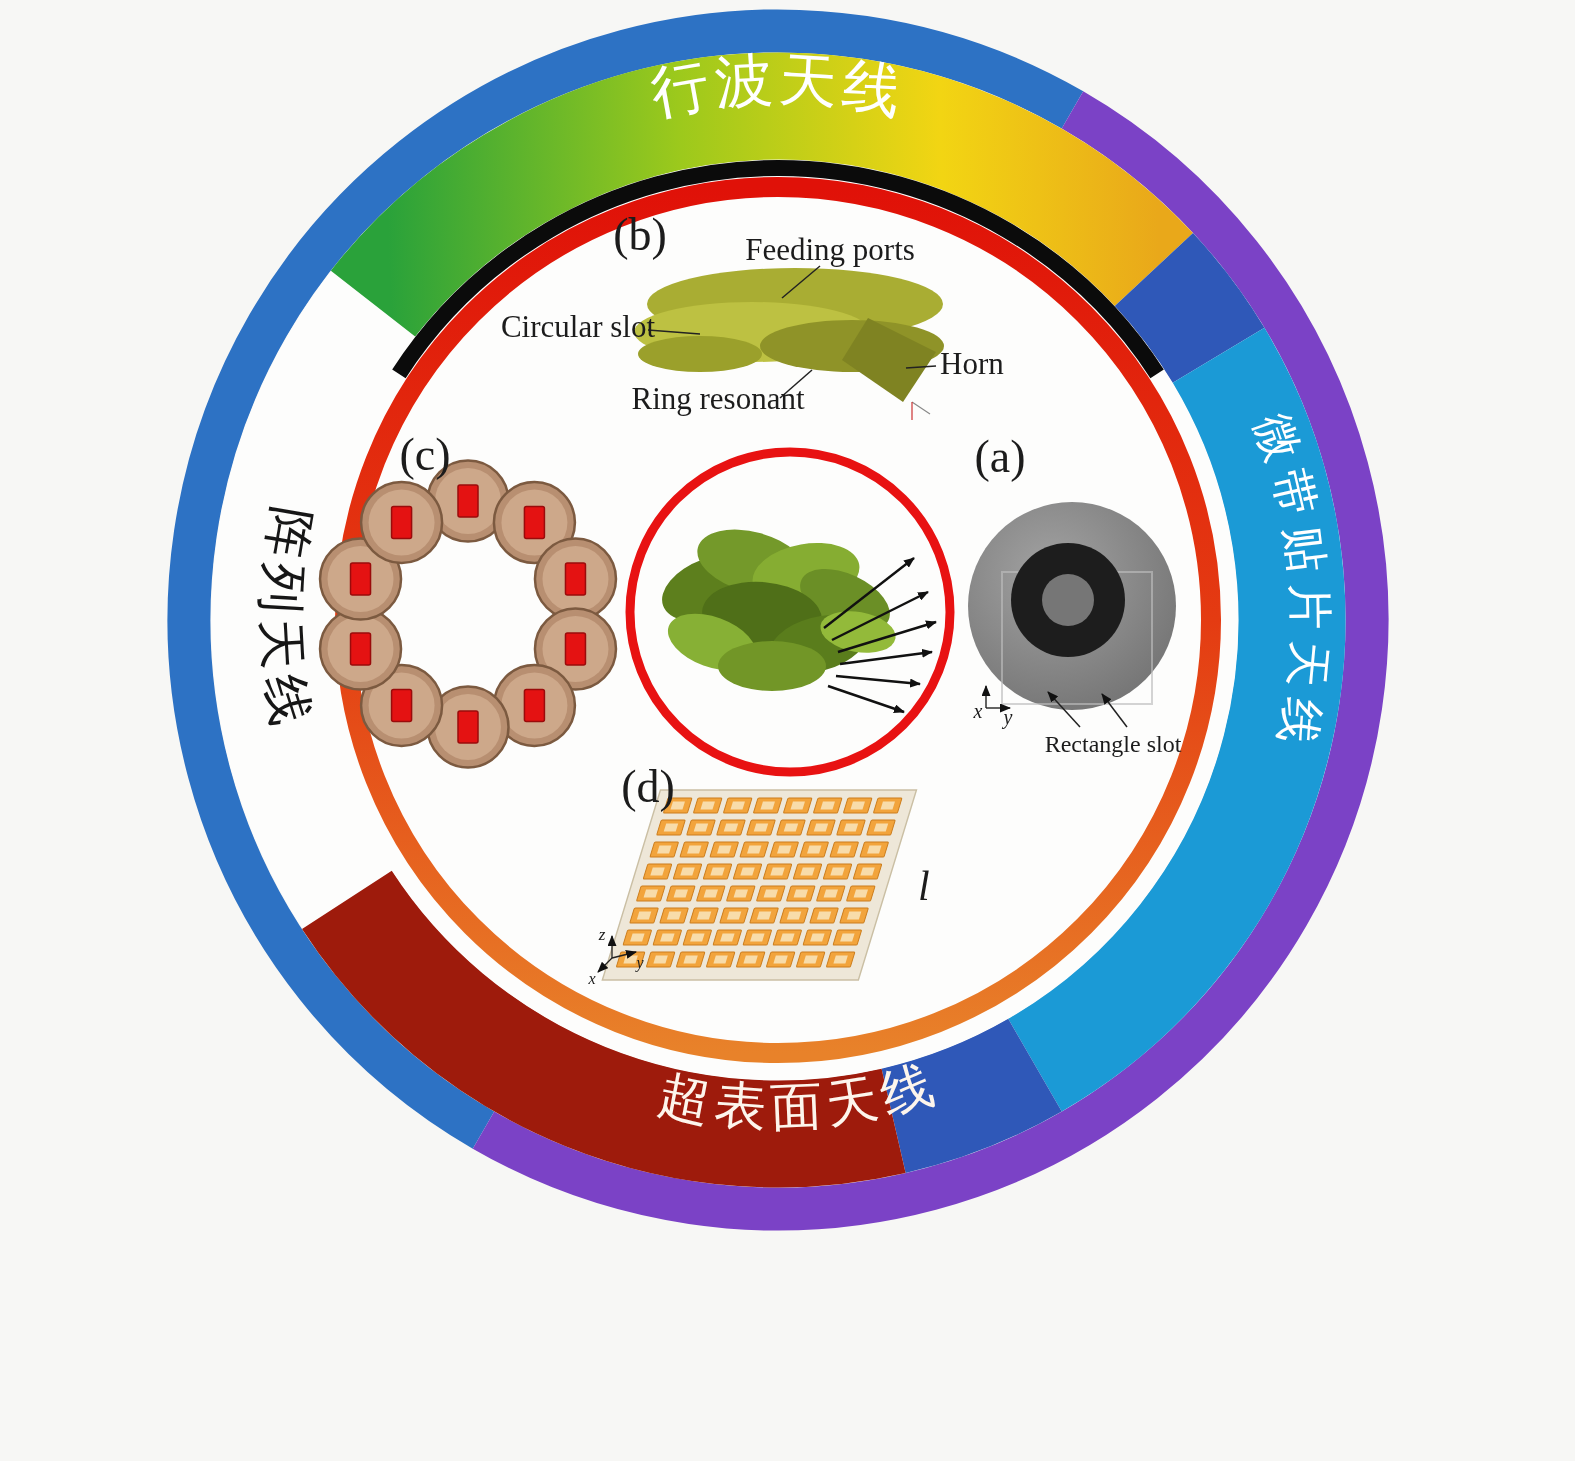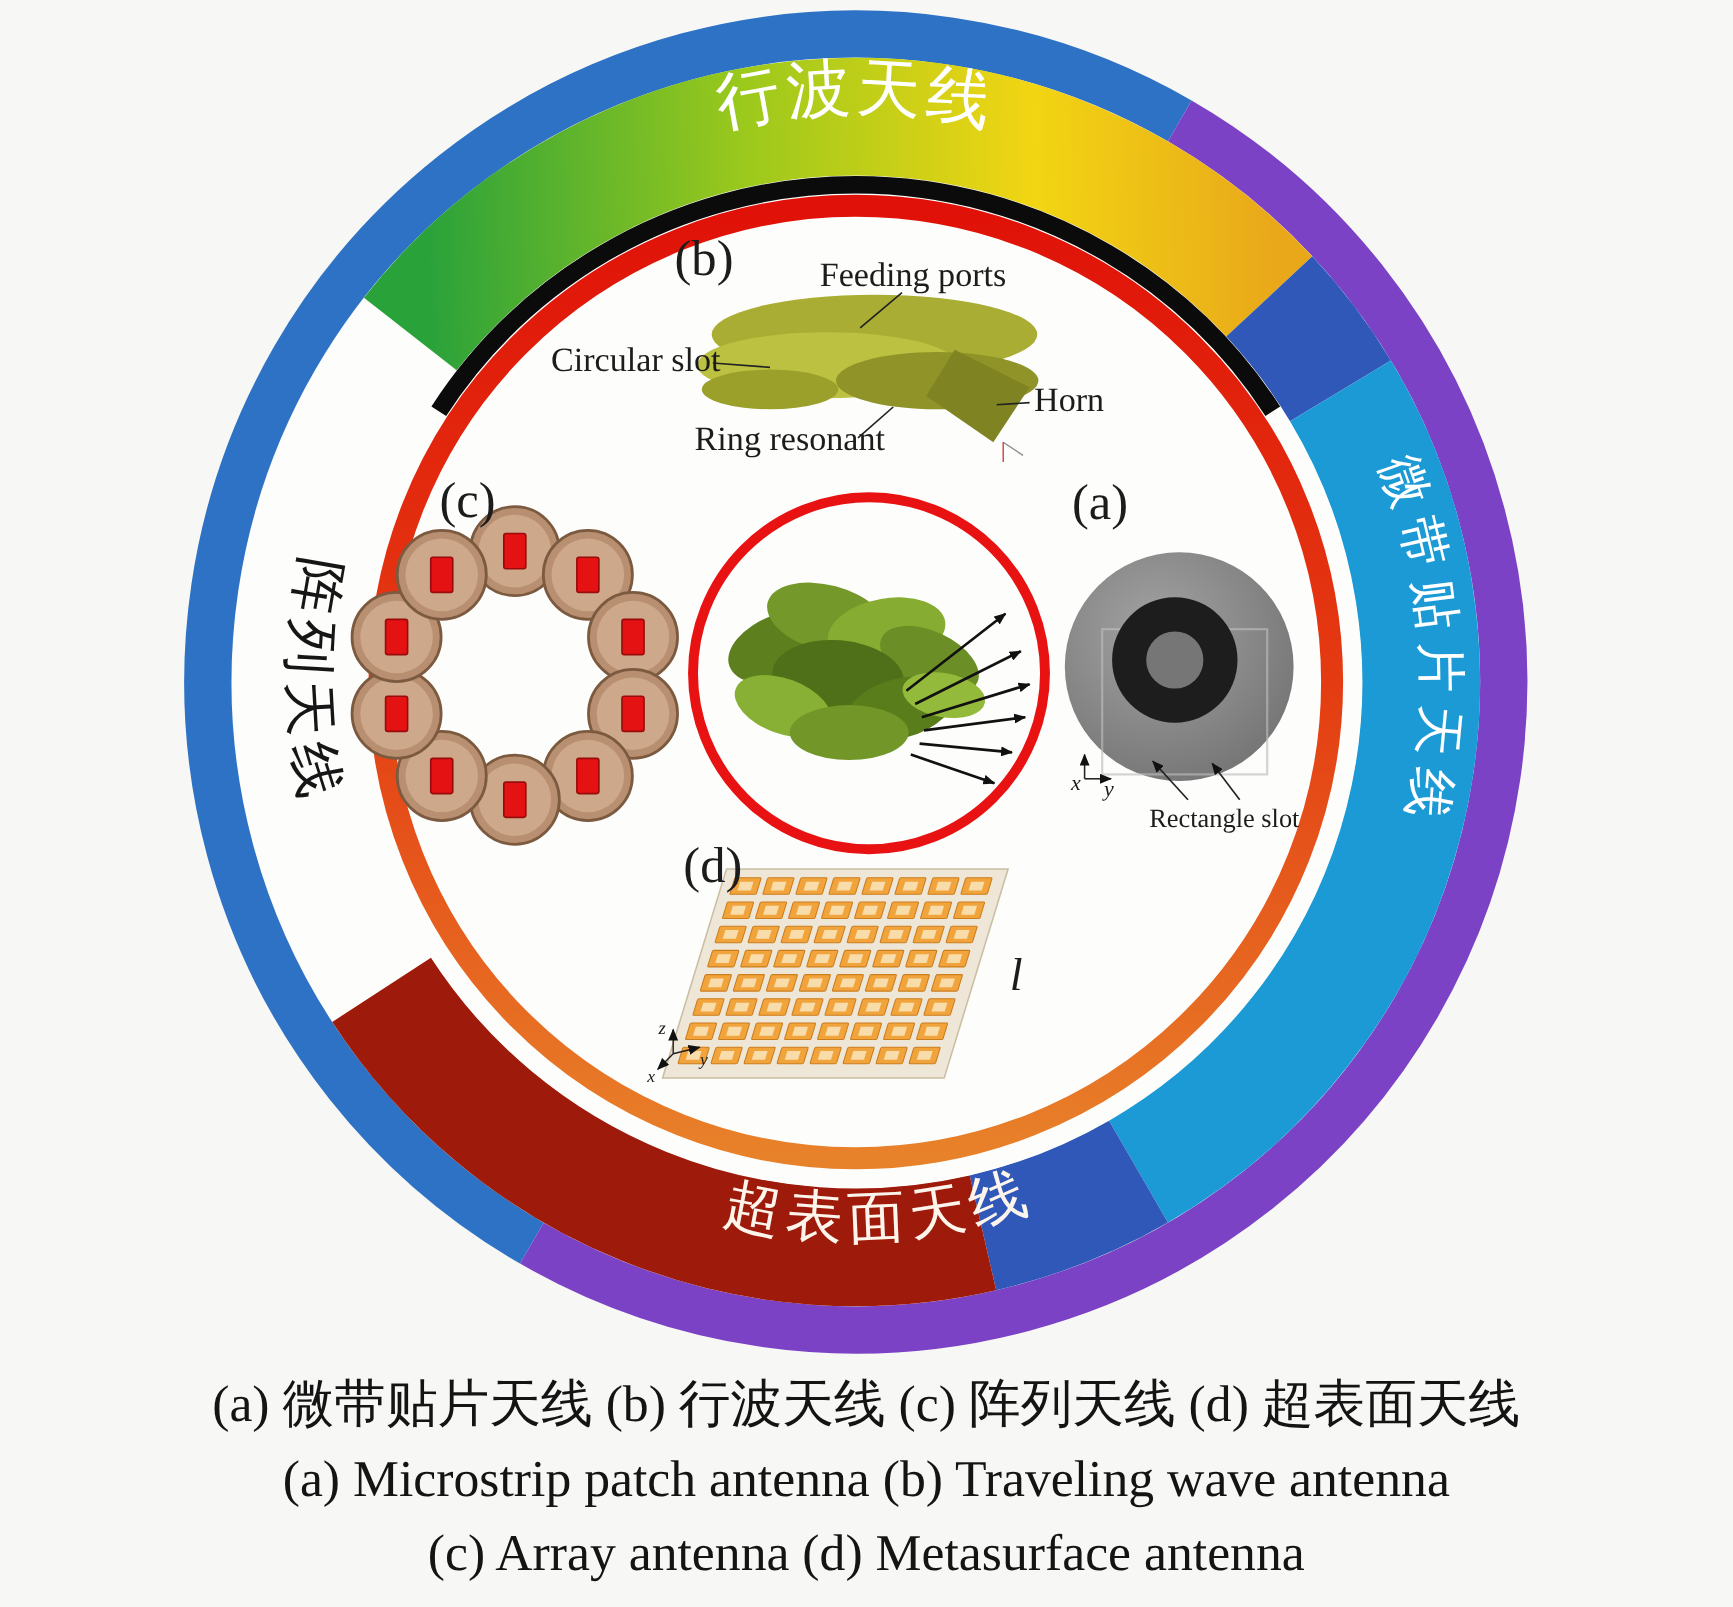--- a/index.html
+++ b/index.html
@@ -321,18 +321,13 @@
     <text class="serif" x="940" y="374" font-size="31" fill="#1c1c1c">Horn</text>
     <text class="serif" x="1113" y="752" font-size="24" fill="#1c1c1c" text-anchor="middle">Rectangle slot</text>
     <text class="serif ital" x="978" y="718" font-size="20" fill="#1c1c1c" text-anchor="middle">x</text>
     <text class="serif ital" x="1008" y="724" font-size="20" fill="#1c1c1c" text-anchor="middle">y</text>
     <text class="serif ital" x="918" y="900" font-size="42" fill="#1c1c1c">l</text>
     <text class="serif ital" x="602" y="940" font-size="17" fill="#1c1c1c" text-anchor="middle">z</text>
     <text class="serif ital" x="592" y="984" font-size="16" fill="#1c1c1c" text-anchor="middle">x</text>
     <text class="serif ital" x="640" y="968" font-size="16" fill="#1c1c1c" text-anchor="middle">y</text>
   </svg>
 
-  <div class="caption">
-    <div>(a) 微带贴片天线 (b) 行波天线 (c) 阵列天线 (d) 超表面天线</div>
-    <div>(a) Microstrip patch antenna (b) Traveling wave antenna</div>
-    <div>(c) Array antenna (d) Metasurface antenna</div>
-  </div>
 </div>
 
 </body></html>

